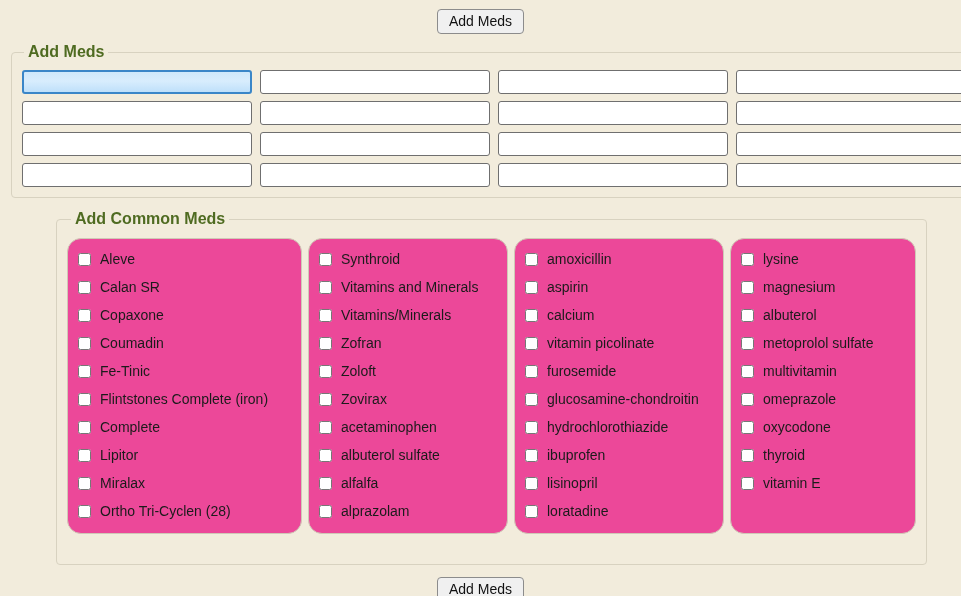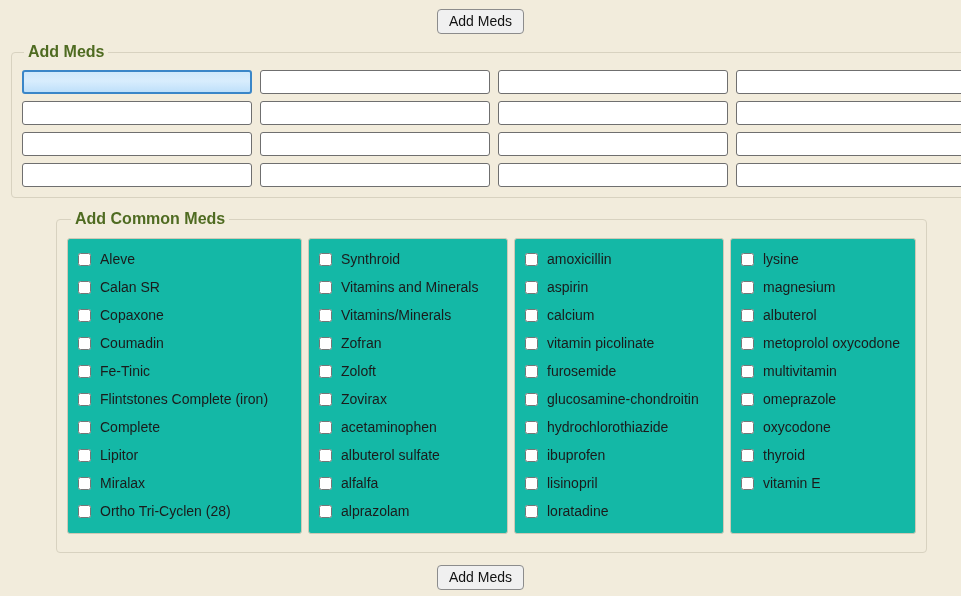--- a/index.html
+++ b/index.html
@@ -75,34 +75,34 @@
   }
   .input-grid input[type="text"].focused {
     background: linear-gradient(to bottom, #cfe8fb 0%, #d8edfd 45%, #bfe0fa 100%);
     border: 2px solid #3a86c8;
     border-radius: 3px;
   }
 
   
   fieldset.common {
     margin: 12px 40px 0 56px;
-    padding: 6px 10px 18px 10px;
+    padding: 6px 10px 30px 10px;
     border: 1px solid #d8d2c0;
     border-radius: 4px;
   }
   .cols {
     display: grid;
     grid-template-columns: 235px 200px 210px 186px;
     gap: 0 6px;
     padding-top: 4px;
   }
   .col {
     border: 1px solid #cfc9b6;
-    border-radius: 3px;
-    background: #14b8a6;
+    border-radius: 14px;
+    background: #ec4899;
     padding: 6px 8px 8px 8px;
   }
   .med {
     display: flex;
     align-items: center;
     height: 28px;
     line-height: 28px;
   }
   .med input[type="checkbox"] {
     margin: 0 9px 0 2px;
@@ -285,21 +285,21 @@
           <div class="med">
             <input type="checkbox" id="cm-3-1" style="">
             <label for="cm-3-1">magnesium</label>
           </div>
           <div class="med">
             <input type="checkbox" id="cm-3-2" style="">
             <label for="cm-3-2">albuterol</label>
           </div>
           <div class="med">
             <input type="checkbox" id="cm-3-3" style="">
-            <label for="cm-3-3">metoprolol oxycodone</label>
+            <label for="cm-3-3">metoprolol sulfate</label>
           </div>
           <div class="med">
             <input type="checkbox" id="cm-3-4" style="">
             <label for="cm-3-4">multivitamin</label>
           </div>
           <div class="med">
             <input type="checkbox" id="cm-3-5" style="">
             <label for="cm-3-5">omeprazole</label>
           </div>
           <div class="med">

